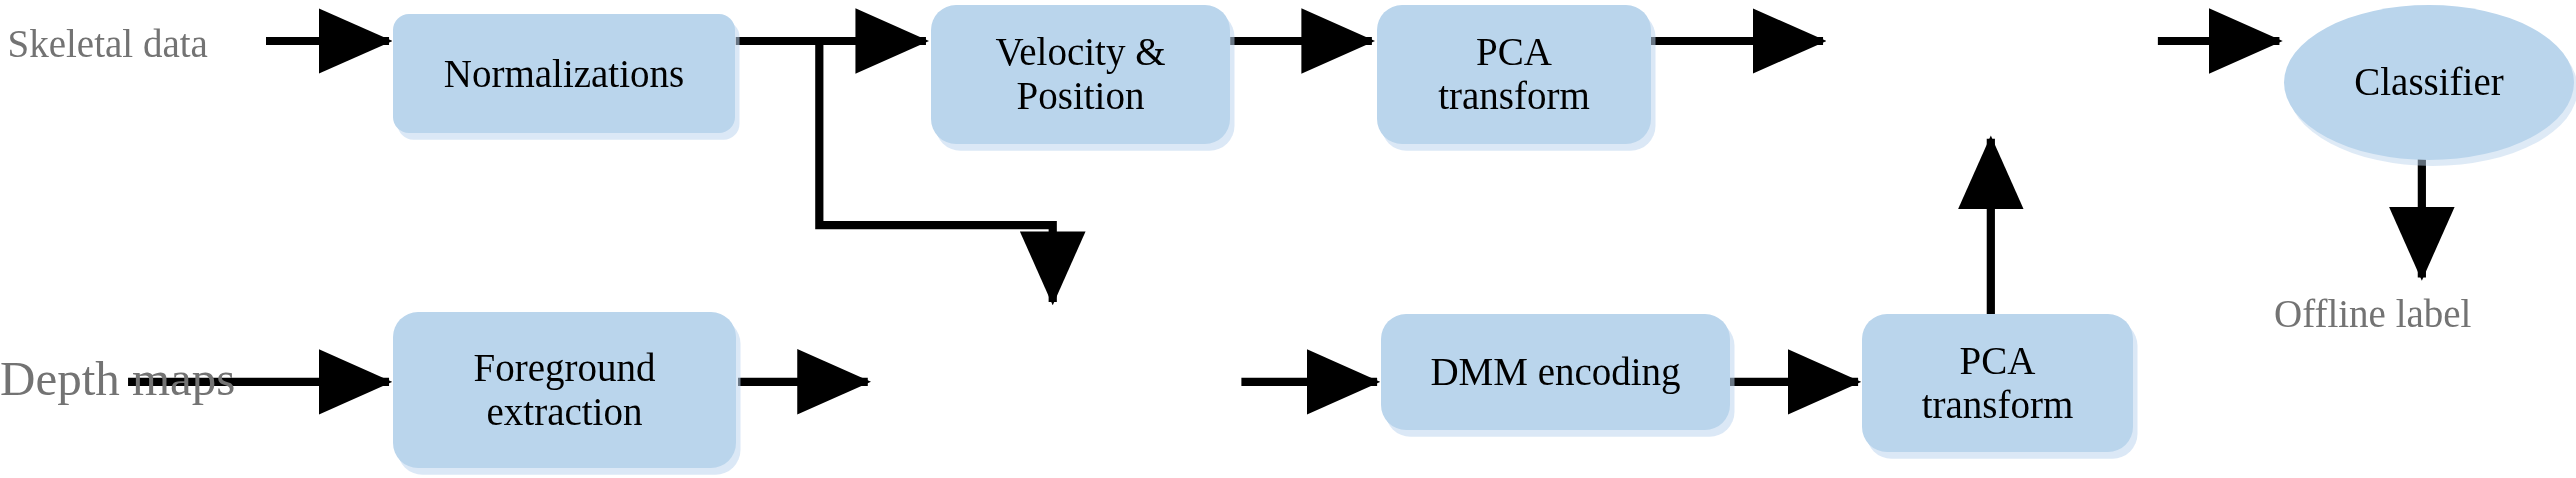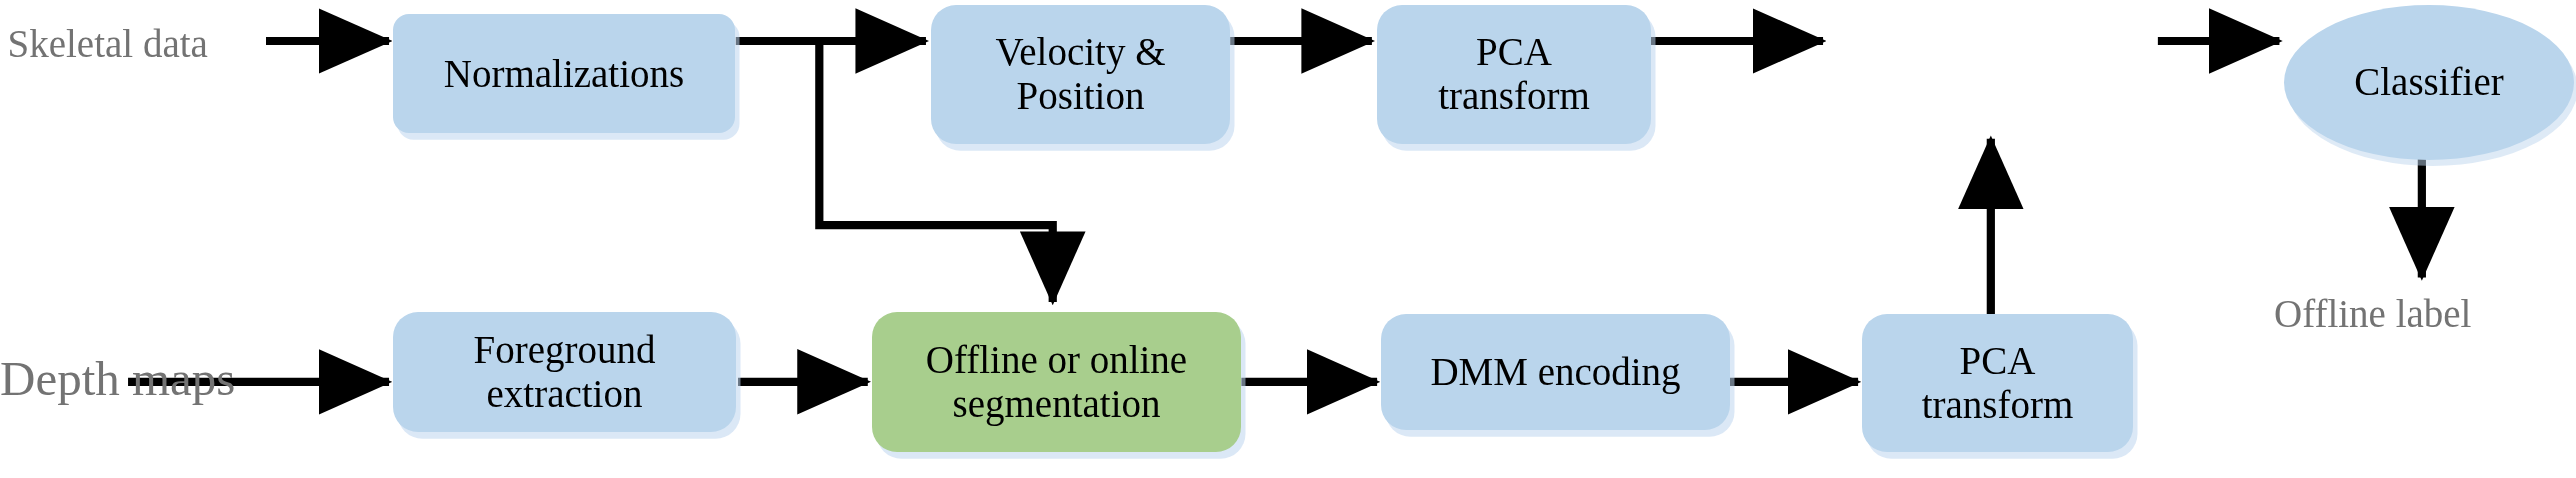--- a/index.html
+++ b/index.html
@@ -134,29 +134,25 @@
   <div class="node box" style="left:1377px; top:4.5px; width:274px; height:139px; font-size:39px;">
     <span>PCA
 transform</span>
   </div>
 
 
   <div class="node ellipse" style="left:2284px; top:4.5px; width:290px; height:155px; font-size:39px;">
     <span>Classifier</span>
   </div>
 
-  <div class="node box" style="left:393px; top:312px; width:343px; height:120px; font-size:39px;">
+  <div class="node box" style="left:393px; top:312px; width:343px; height:156px; font-size:39px;">
     <span>Foreground
 extraction</span>
   </div>
 
-  <div class="node box green" style="left:872px; top:312px; width:369px; height:140px; font-size:39px;">
-    <span>Offline or online
-segmentation</span>
-  </div>
 
   <div class="node box" style="left:1381px; top:314px; width:349px; height:116px; font-size:39px;">
     <span>DMM encoding</span>
   </div>
 
   <div class="node box" style="left:1862px; top:314px; width:271px; height:138px; font-size:39px;">
     <span>PCA
 transform</span>
   </div>
 

